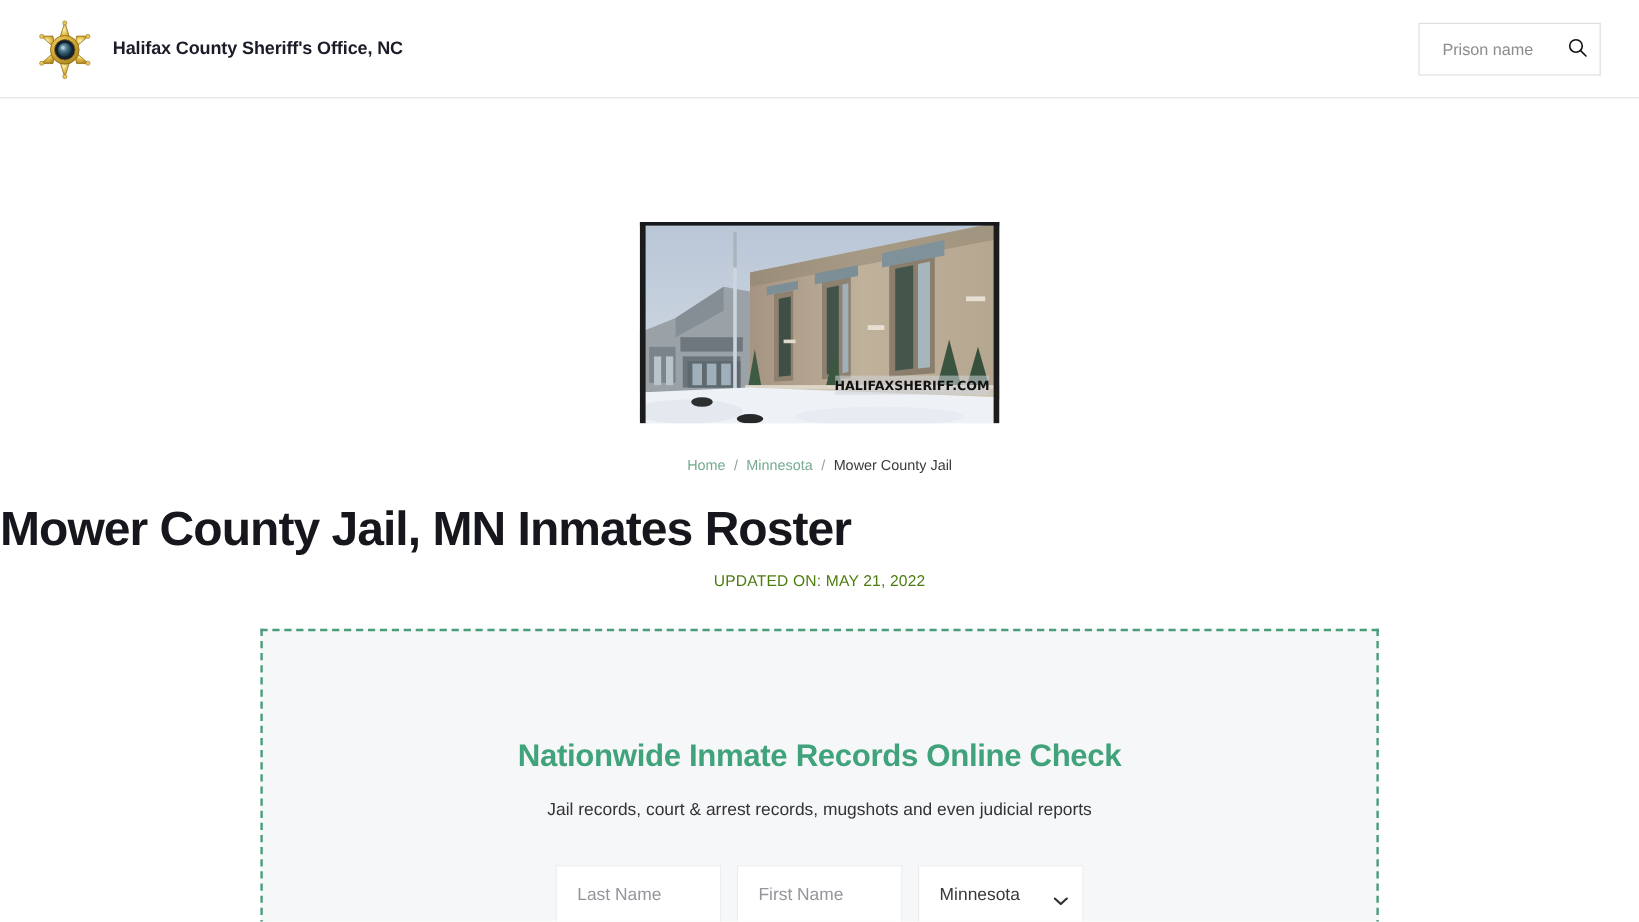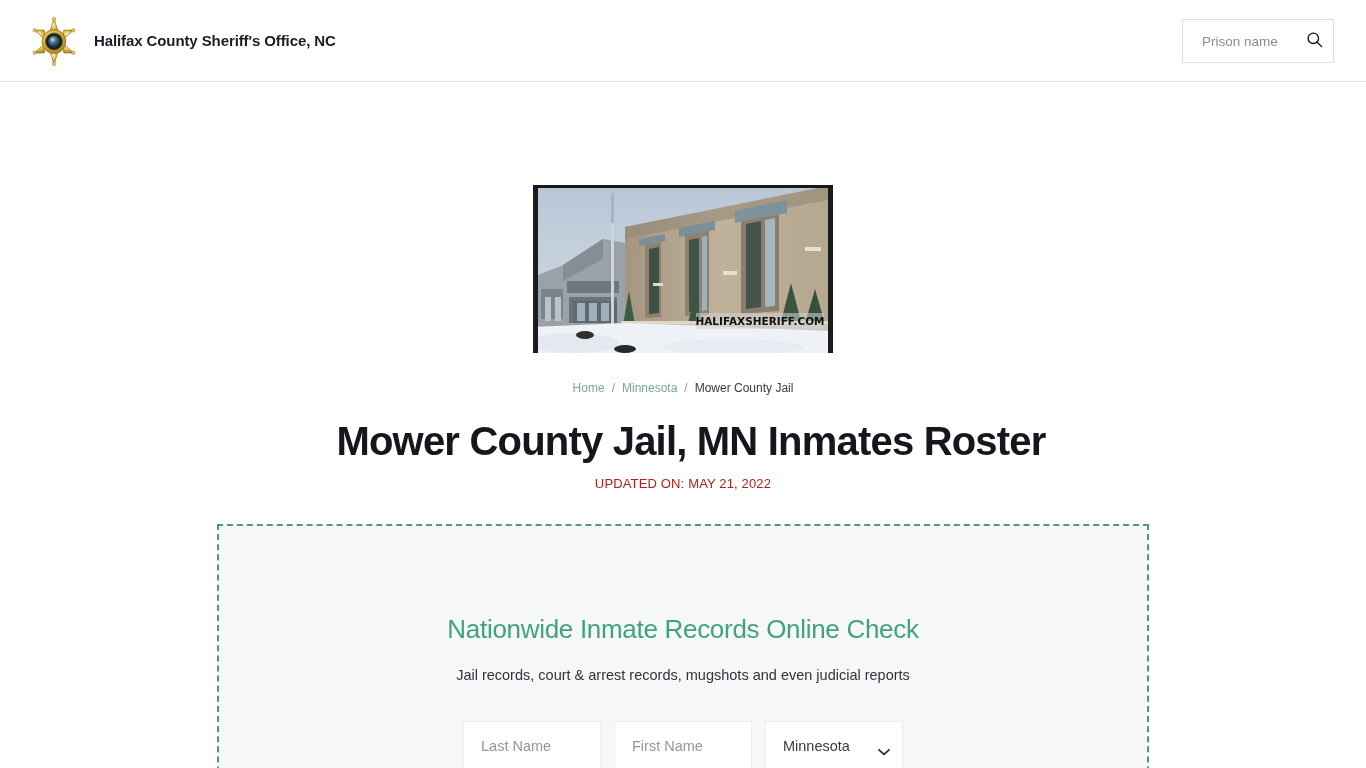--- a/index.html
+++ b/index.html
@@ -100,49 +100,48 @@
     font-size: 12px;
     color: #3c3c3c;
     line-height: 1.2;
   }
   .breadcrumb .crumb-link { color: #76ab90; text-decoration: none; cursor: pointer; }
   .breadcrumb .crumb-sep { color: #9b9b9b; margin: 0 7px; }
   .breadcrumb .crumb-current { color: #3a3a3a; }
 
   .page-title {
     margin: 24px auto 0 auto;
-    text-align: center;
+    text-align: left;
     font-size: 40px;
     font-weight: bold;
     color: #16161d;
     letter-spacing: -0.8px;
     line-height: 1.1;
-    padding-left: 16px;
   }
   .updated-on {
     margin: 13px auto 0 auto;
     text-align: center;
     font-size: 13px;
-    color: #b91c1c;
+    color: #4d7c0f;
     letter-spacing: 0.15px;
   }
 
   
   .promo-box {
     width: 932px;
     margin: 33px auto 0 auto;
     border: 2px dashed #4a9d79;
     background: #f6f7f8;
     padding: 48px 30px 40px 30px;
     min-height: 255px;
   }
   .promo-title {
     text-align: center;
     font-size: 26px;
-    font-weight: normal;
+    font-weight: bold;
     color: #41a37b;
     letter-spacing: -0.3px;
     line-height: 1.2;
     margin-top: 40px;
   }
   .promo-sub {
     text-align: center;
     margin-top: 16px;
     font-size: 14.5px;
     color: #333338;

